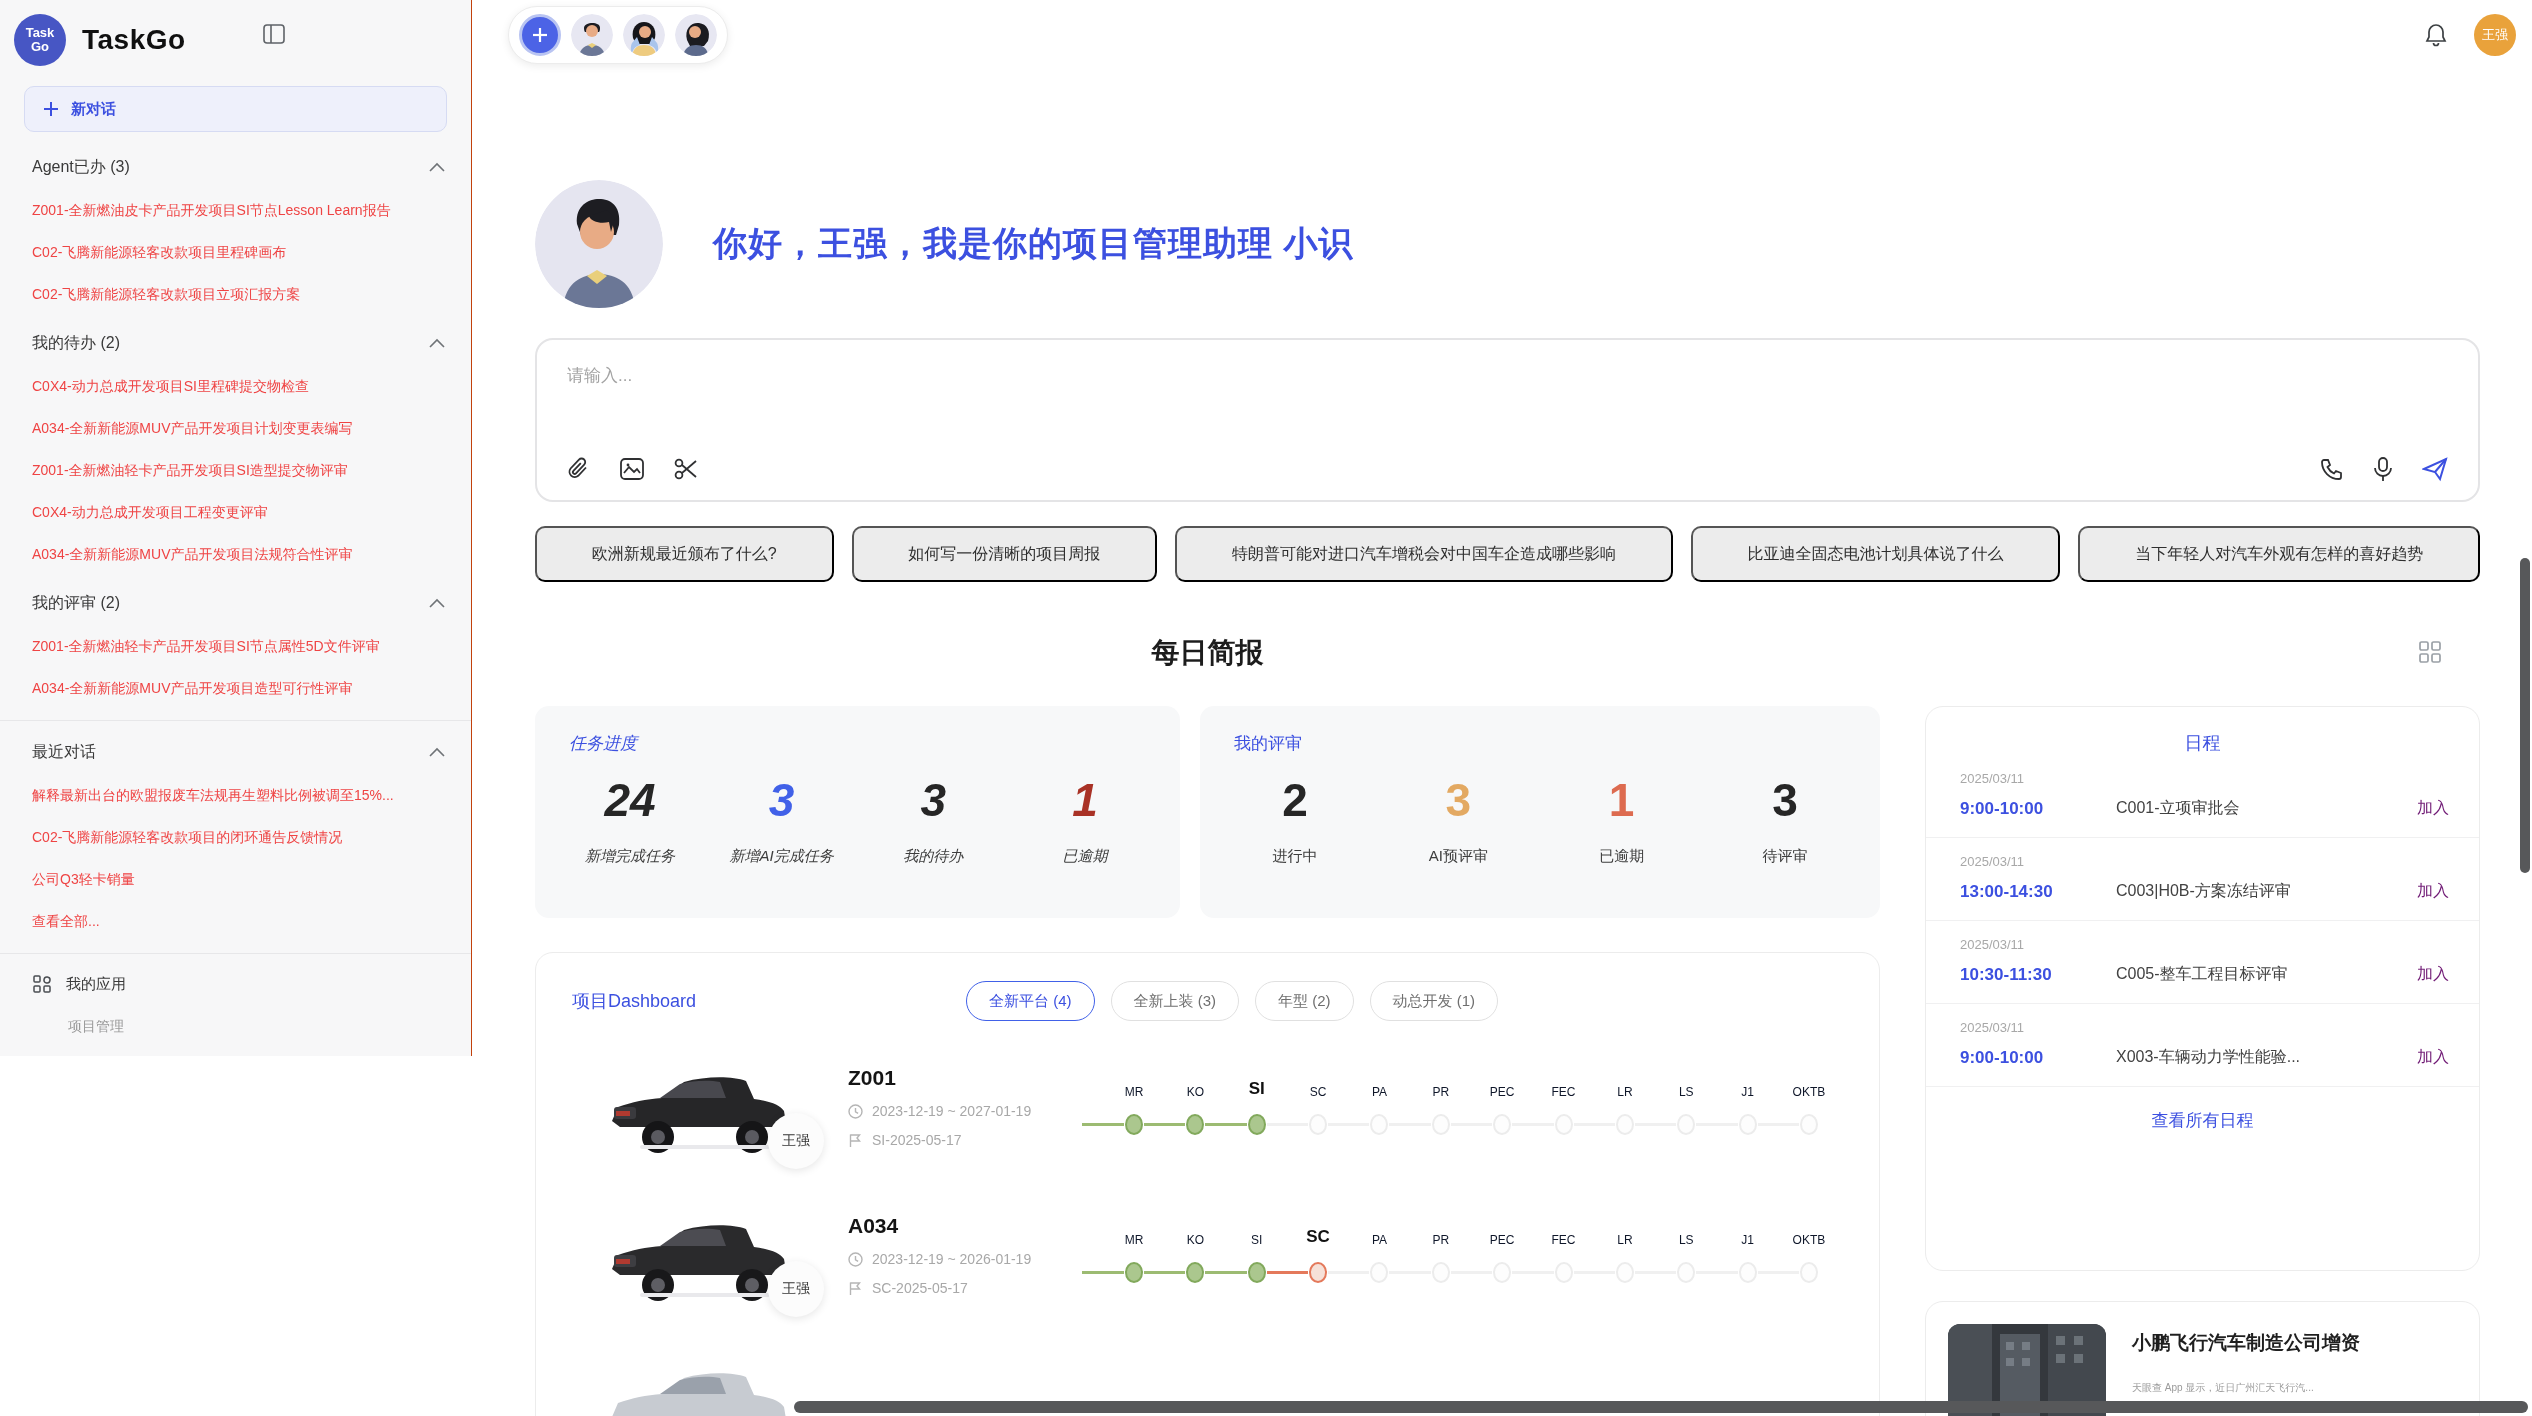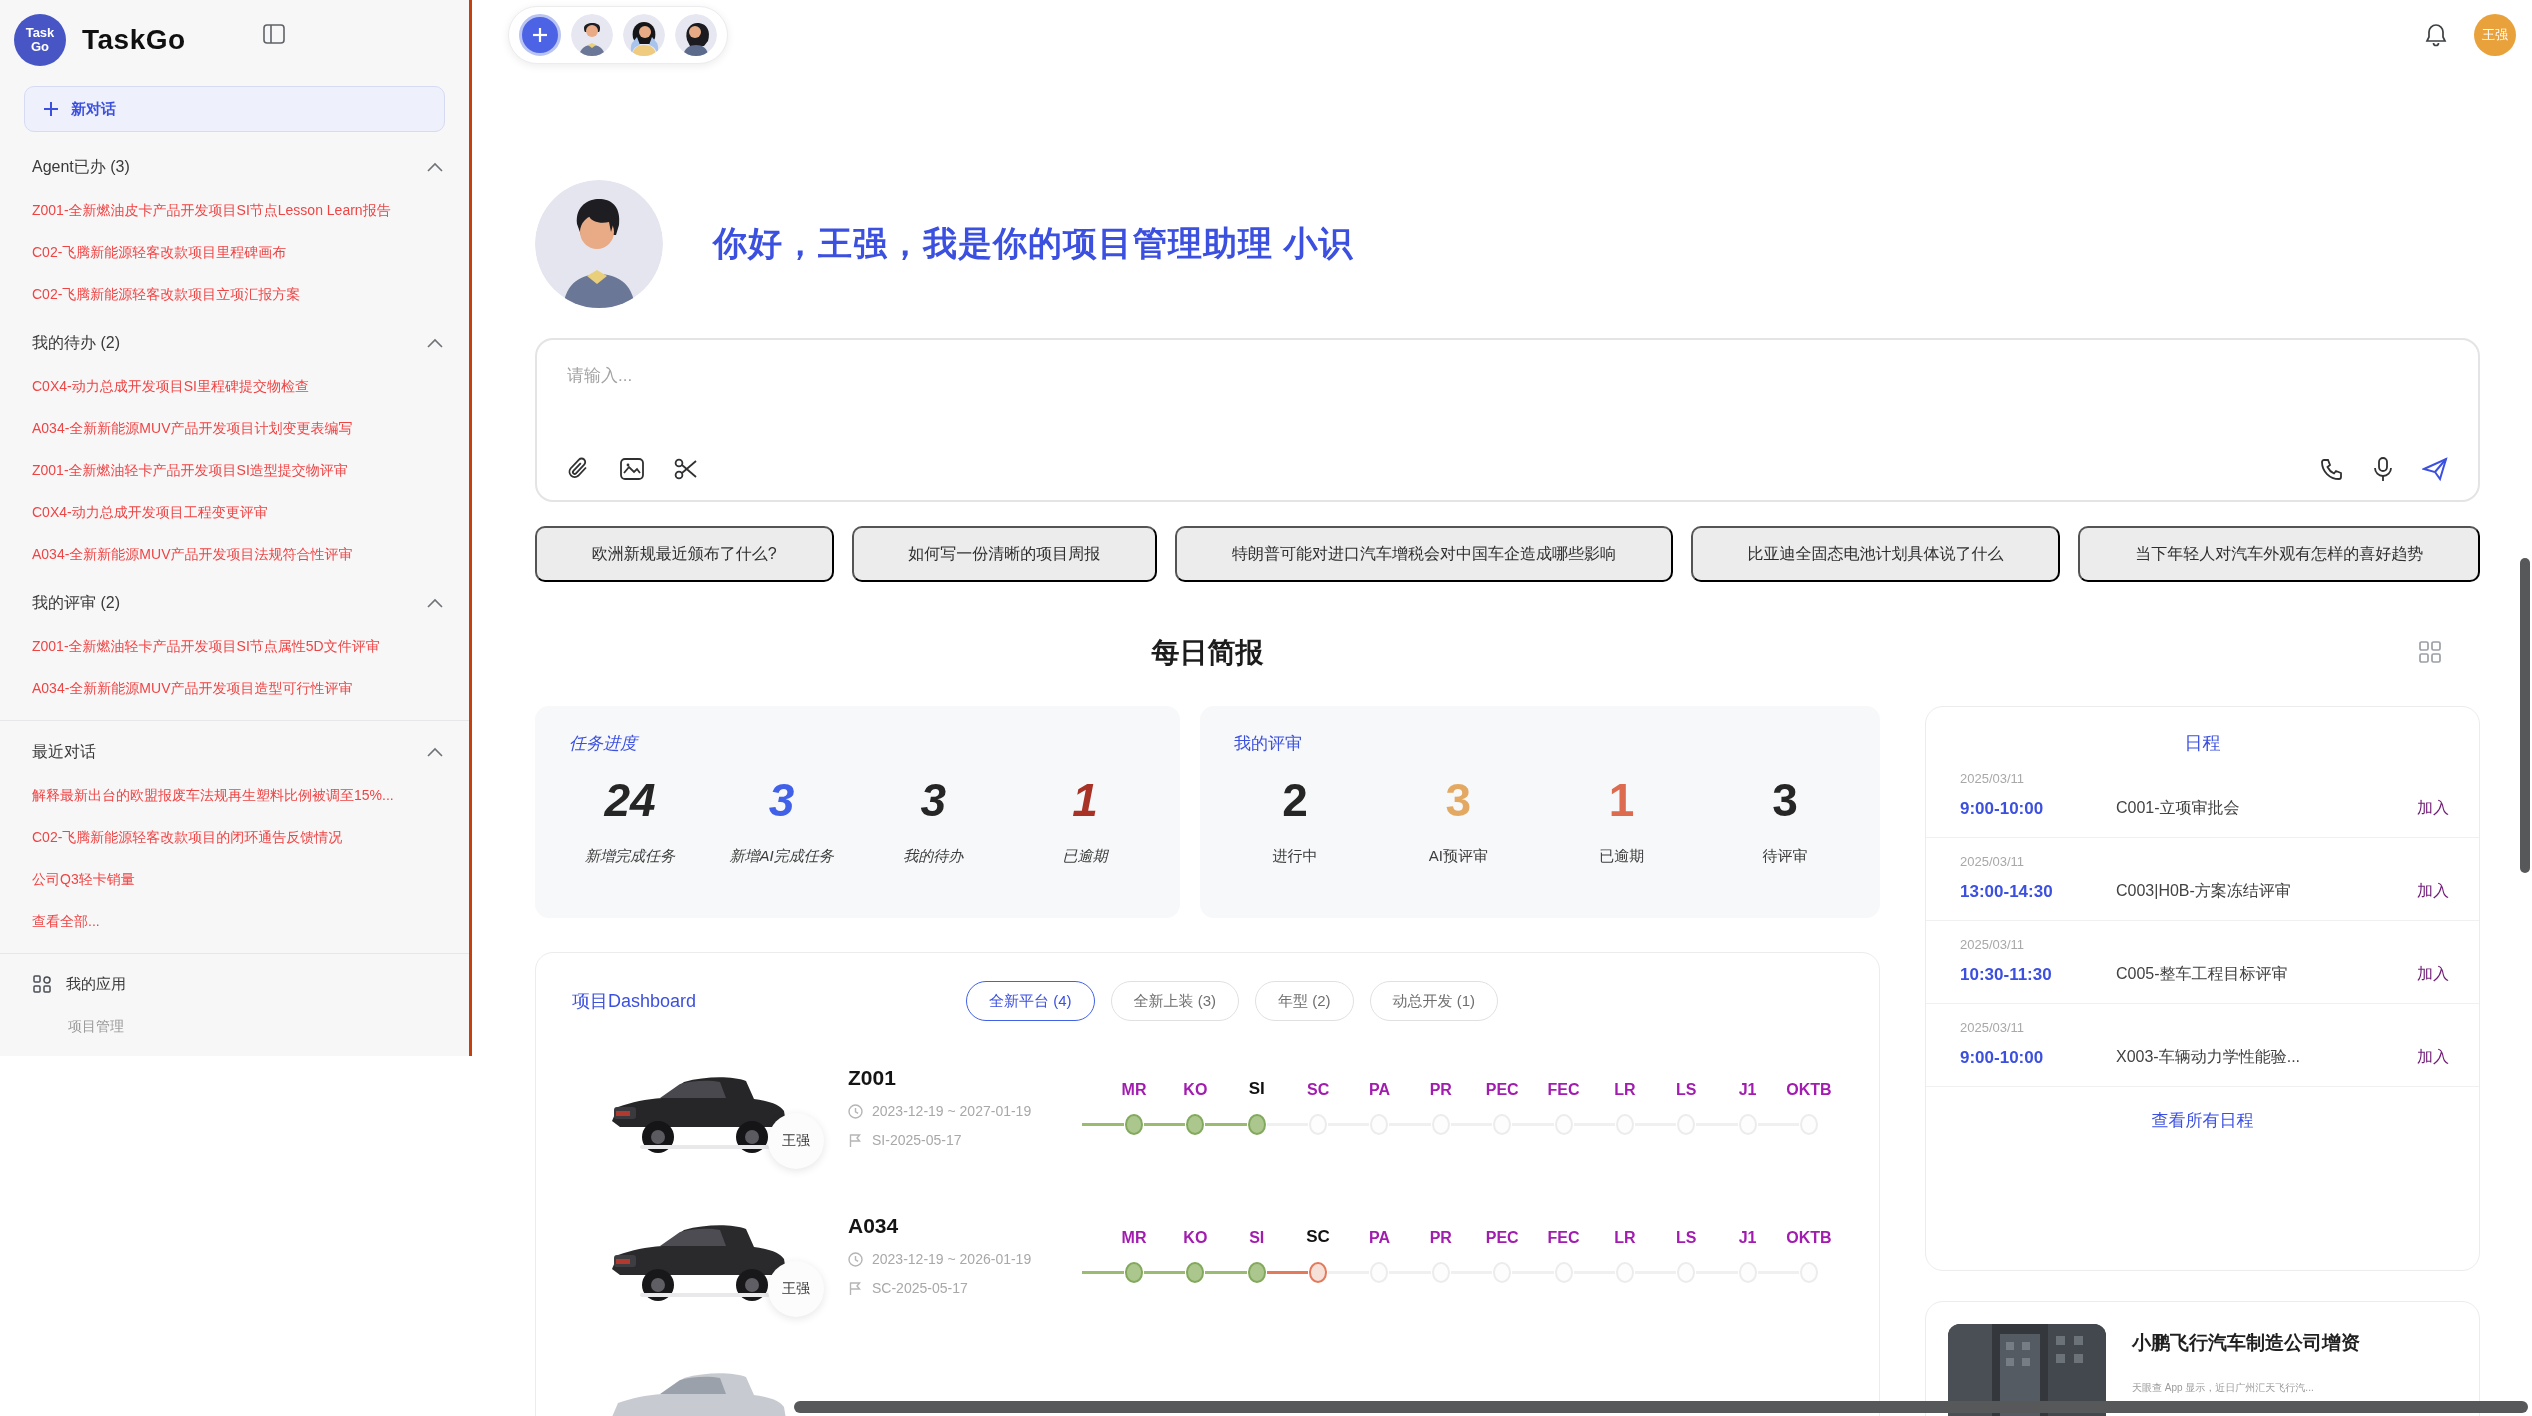--- a/index.html
+++ b/index.html
@@ -1,21 +1,21 @@
 <!DOCTYPE html>
 <html><head>
 <meta charset="utf-8">
 <style>
   * { margin:0; padding:0; box-sizing:border-box; }
   html,body { width:2532px; height:1416px; overflow:hidden; }
   body { display:flex; font-family:"Liberation Sans","DejaVu Sans",sans-serif; background:#fff; color:#222; }
   svg { display:block; }
 
   
-  .sidebar { width:472px; min-width:472px; height:1056px; background:#f7f7f8; border-right:3px solid #c2410c; position:relative; overflow:hidden; }
+  .sidebar { width:472px; min-width:472px; height:1056px; background:#f7f7f8; border-right:1px solid #c2410c; position:relative; overflow:hidden; }
   .sb-header { display:flex; align-items:center; padding:14px 20px 10px 14px; position:relative; }
   .logo { width:52px; height:52px; border-radius:50%; background:#4756c4; color:#fff; display:flex; flex-direction:column; align-items:center; justify-content:center; font-size:13px; line-height:14px; font-weight:700; }
   .sb-title { font-size:28px; font-weight:700; color:#101010; margin-left:16px; letter-spacing:0.5px; }
   .collapse-btn { position:absolute; left:258px; top:18px; width:32px; height:32px; display:flex; align-items:center; justify-content:center; color:#5f6368; cursor:pointer; }
   .new-chat { margin:10px 24px 4px 24px; height:46px; background:#eef0fb; border:1px solid #d6dbf3; border-radius:10px; display:flex; align-items:center; gap:12px; padding:0 18px; color:#3c50e0; font-size:15px; font-weight:700; cursor:pointer; }
   .sb-scroll { padding:4px 26px 0 32px; }
   .sb-head { display:flex; align-items:center; justify-content:space-between; height:46px; margin-top:4px; }
   .sb-head span { font-size:16px; color:#3a3a3a; font-weight:500; }
   .sb-chevron { color:#6f7377; }
   .sb-item { height:42px; display:flex; align-items:center; font-size:14px; color:#ef4444; white-space:nowrap; overflow:hidden; text-overflow:ellipsis; cursor:pointer; }
@@ -87,21 +87,21 @@
   .timeline { display:flex; align-items:center; flex:1; height:96px; padding-top:34px; margin-left:6px; }
   .tl-seg { flex:1; height:3px; background:#f0f0f0; }
   .tl-seg.lead { flex:0 0 42px; }
   .tl-seg.g { background:#9cbb72; }
   .tl-seg.r { background:#e4795b; }
   .tl-node { position:relative; width:20px; display:flex; justify-content:center; flex:none; }
   .tl-dot { width:18px; height:21px; border-radius:50%; }
   .tl-dot.done { background:#abc78e; border:2px solid #82a95c; }
   .tl-dot.todo { background:#fdfdfd; border:2px solid #ececec; }
   .tl-dot.over { background:#f6e1d8; border:2px solid #e4795b; }
-  .tl-lbl { position:absolute; bottom:36px; left:50%; transform:translateX(-50%); font-size:16px; color:#a21caf; white-space:nowrap;font-weight:bold; }
+  .tl-lbl { position:absolute; bottom:36px; left:50%; transform:translateX(-50%); font-size:12px; color:#0f172a; white-space:nowrap; }
   .tl-lbl.cur { color:#111; font-weight:700; font-size:17px; }
 
   .sched-card { border:1px solid #ececec; border-radius:18px; height:565px; background:#fff; overflow:hidden; }
   .sched-title { text-align:center; font-size:18px; color:#3c50e0; margin-top:24px; }
   .sched-item { padding:16px 30px 18px 34px; border-bottom:1px solid #f0f0f1; }
   .sched-date { font-size:13px; color:#a8a8a8; }
   .sched-line { display:flex; align-items:center; margin-top:12px; }
   .sched-time { width:156px; flex:none; font-size:17px; font-weight:700; color:#3c50e0; }
   .sched-name { flex:1; font-size:16px; color:#424242; white-space:nowrap; overflow:hidden; text-overflow:ellipsis; }
   .sched-join { font-size:16px; color:#701a75; cursor:pointer; margin-left:14px; }

